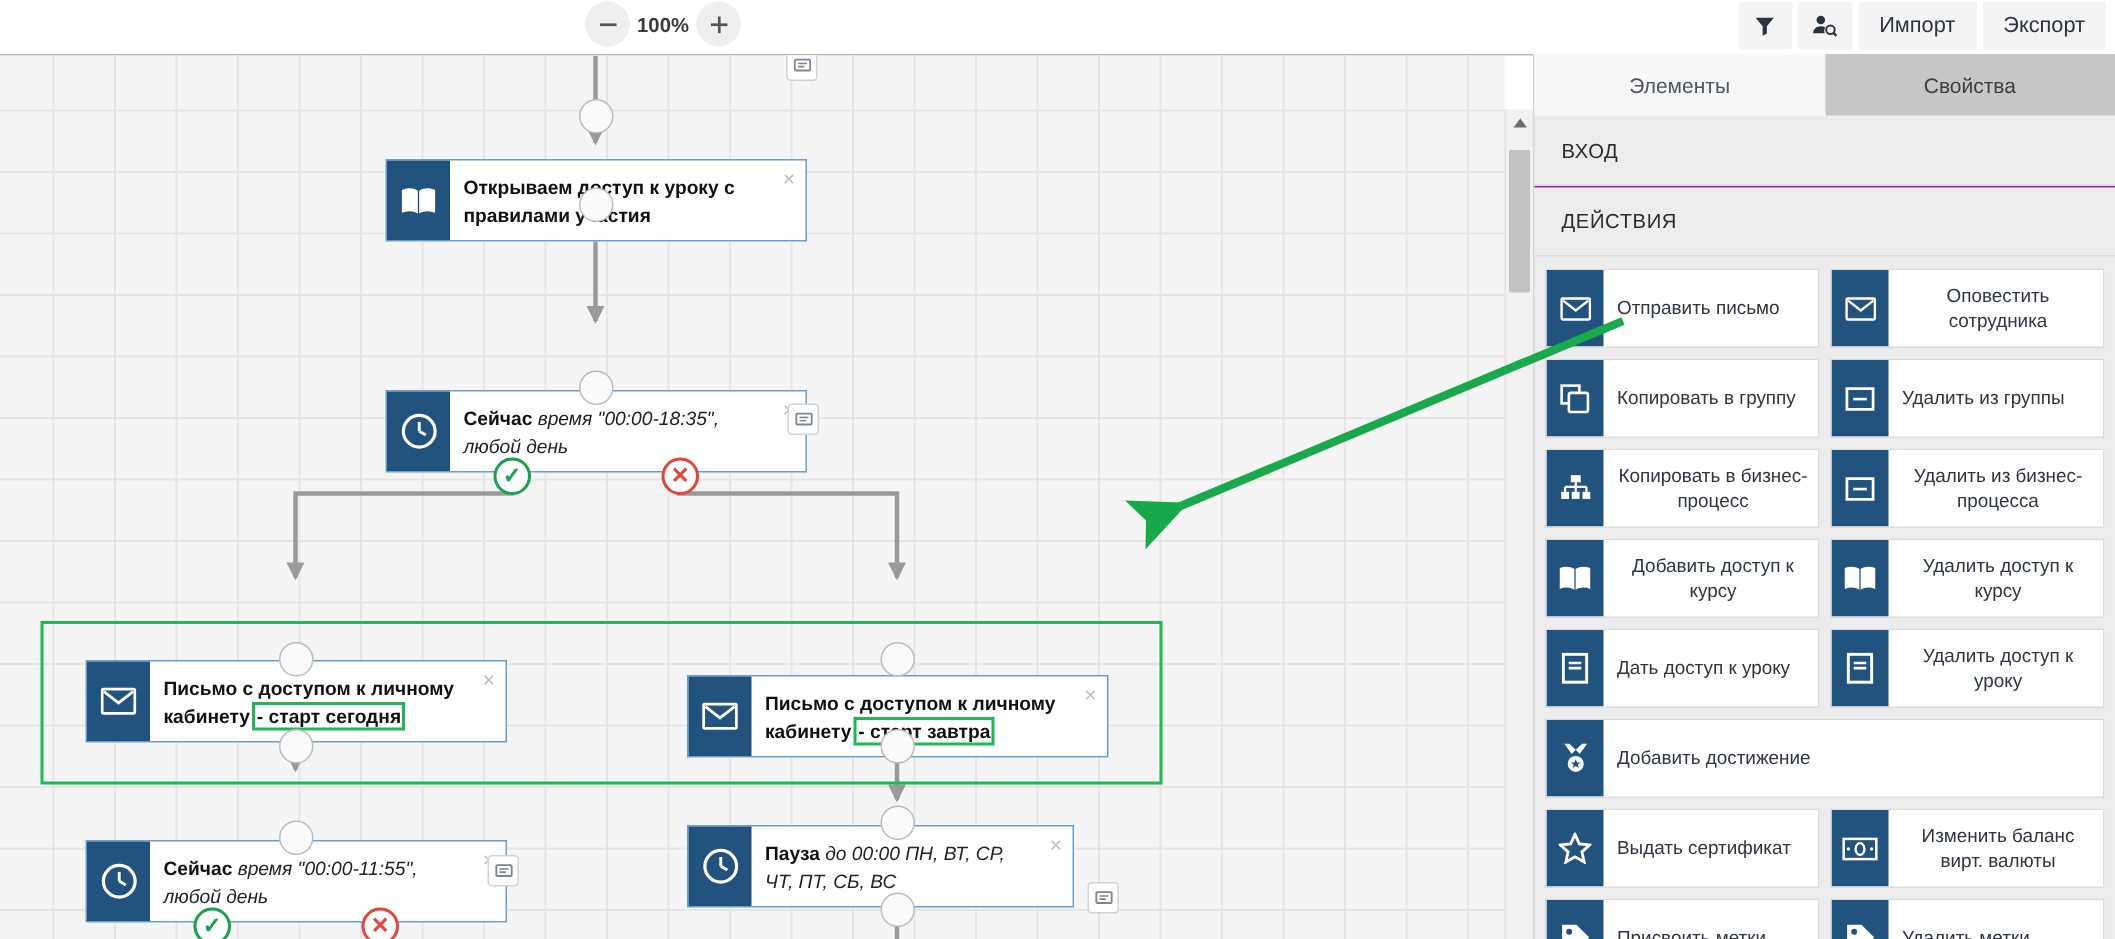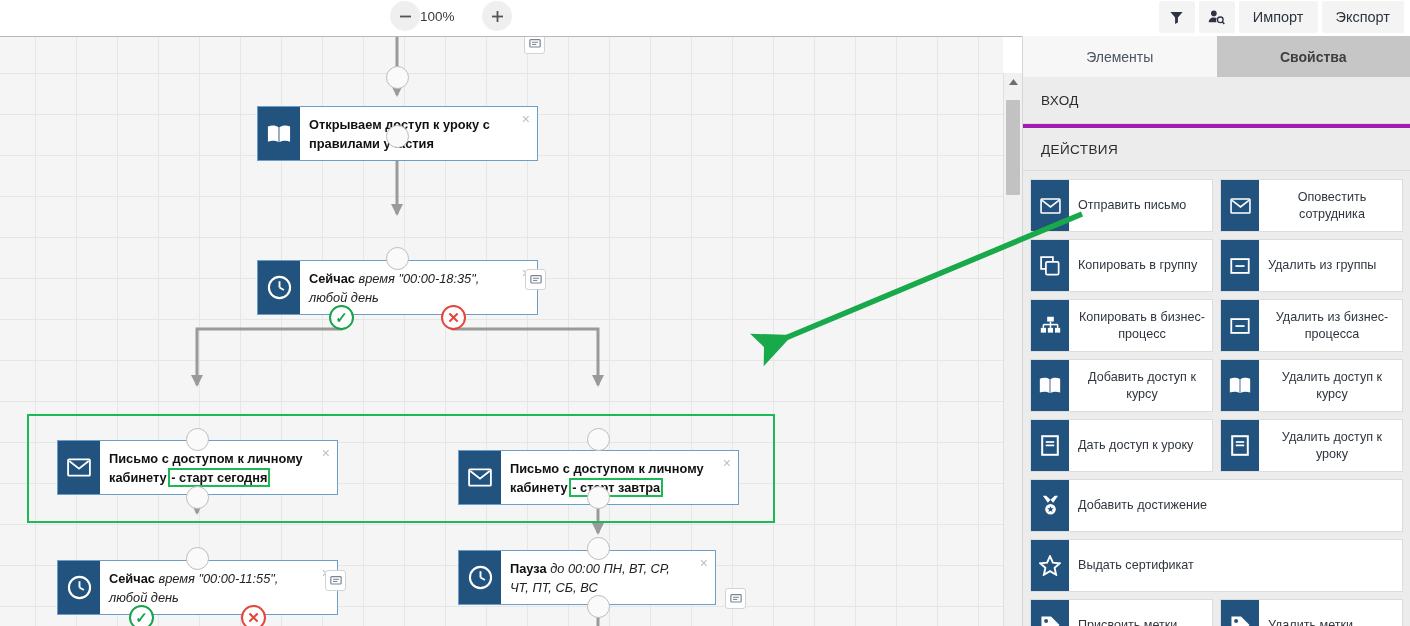--- a/index.html
+++ b/index.html
@@ -22,22 +22,22 @@
     display: flex; align-items: center; gap: 0;
   }
   .zoom-btn {
     width: 30px; height: 30px; border-radius: 50%;
     background: #efefef; border: none;
     display: flex; align-items: center; justify-content: center;
     color: #555; font-size: 19px; line-height: 1; cursor: pointer;
     font-family: "Liberation Sans", sans-serif;
   }
   .zoom-level {
-    width: 62px; 
-    font-size: 13.5px; color: #3b3b3b;
+    width: 44px; text-align: center;
+    font-size: 13.5px; color: #3b3b3b; font-weight: bold;
   }
   .topbar-right {
     position: absolute; right: 6px; top: 1px;
     display: flex; align-items: center; gap: 4px;
   }
   .tb-icon-btn {
     width: 36px; height: 32px; background: #f4f4f4; border: none;
     display: flex; align-items: center; justify-content: center;
     cursor: pointer; border-radius: 2px;
   }
@@ -128,26 +128,26 @@
   .panel {
     position: absolute; left: 1022px; top: 36px; width: 388px; height: 590px;
     background: #ececec; border-left: 1px solid #d6d6d6;
   }
   .panel-tabs { display: flex; height: 41px; }
   .panel-tab {
     flex: 1; display: flex; align-items: center; justify-content: center;
     font-size: 14px; color: #4b5560; cursor: pointer;
   }
   .panel-tab.active { background: #f7f7f7; }
-  .panel-tab.inactive { background: #c6c6c6; color: #3f3f3f; font-weight: bold; }
+  .panel-tab.inactive { background: #c6c6c6; color: #3f3f3f; }
   .sect-head {
     height: 47px; display: flex; align-items: center;
     padding-left: 18px; font-size: 13.5px; color: #2c2c2c;
     letter-spacing: .4px; background: #ececec;
-    border-top: 4px solid #a21caf; border-bottom: 1px solid #dcdcdc;
+    border-top: 1px solid #a21caf; border-bottom: 1px solid #dcdcdc;
   }
   .sect-head.first { border-top: none; }
   .palette { padding: 8px 7px 0 7px; }
   .pal-row { display: flex; gap: 7px; margin-bottom: 7px; text-align: center; }
   .pal-item {
     flex: 1; height: 53px; background: #ffffff; border: 1px solid #dcdcdc;
     display: flex; align-items: stretch; cursor: pointer; overflow: hidden;
   }
   .pal-icon {
     width: 38px; flex: 0 0 38px; background: #22527e;
@@ -521,20 +521,31 @@
 
       <div class="pal-row">
         <div class="pal-item">
           <div class="pal-icon">
             <svg width="22" height="21" viewBox="0 0 22 21">
                 <polygon points="11,1.2 13.9,7.6 20.8,8.3 15.6,12.9 17.1,19.7 11,16.2 4.9,19.7 6.4,12.9 1.2,8.3 8.1,7.6" fill="none" stroke="#fff" stroke-width="1.9"></polygon>
               </svg>
           </div>
           <div class="pal-label">Выдать сертификат</div>
         </div>
+        <div class="pal-item">
+          <div class="pal-icon">
+            <svg width="24" height="16" viewBox="0 0 26 17">
+              <rect x="1.2" y="1.2" width="23.6" height="14.6" fill="none" stroke="#fff" stroke-width="1.8"></rect>
+              <ellipse cx="13" cy="8.5" rx="3.2" ry="4.2" fill="none" stroke="#fff" stroke-width="1.7"></ellipse>
+              <circle cx="4.6" cy="8.5" r="1.2" fill="#fff"></circle>
+              <circle cx="21.4" cy="8.5" r="1.2" fill="#fff"></circle>
+            </svg>
+          </div>
+          <div class="pal-label">Изменить баланс вирт. валюты</div>
+        </div>
       </div>
 
       <div class="pal-row">
         <div class="pal-item">
           <div class="pal-icon">
             <svg width="21" height="21" viewBox="0 0 22 22">
                 <path d="M1.5 1.5 L11.5 1.5 L20.5 10.5 L10.5 20.5 L1.5 11.5 Z" fill="#fff"></path>
                 <circle cx="6.4" cy="6.4" r="2.1" fill="#22527e"></circle>
               </svg>
           </div>

